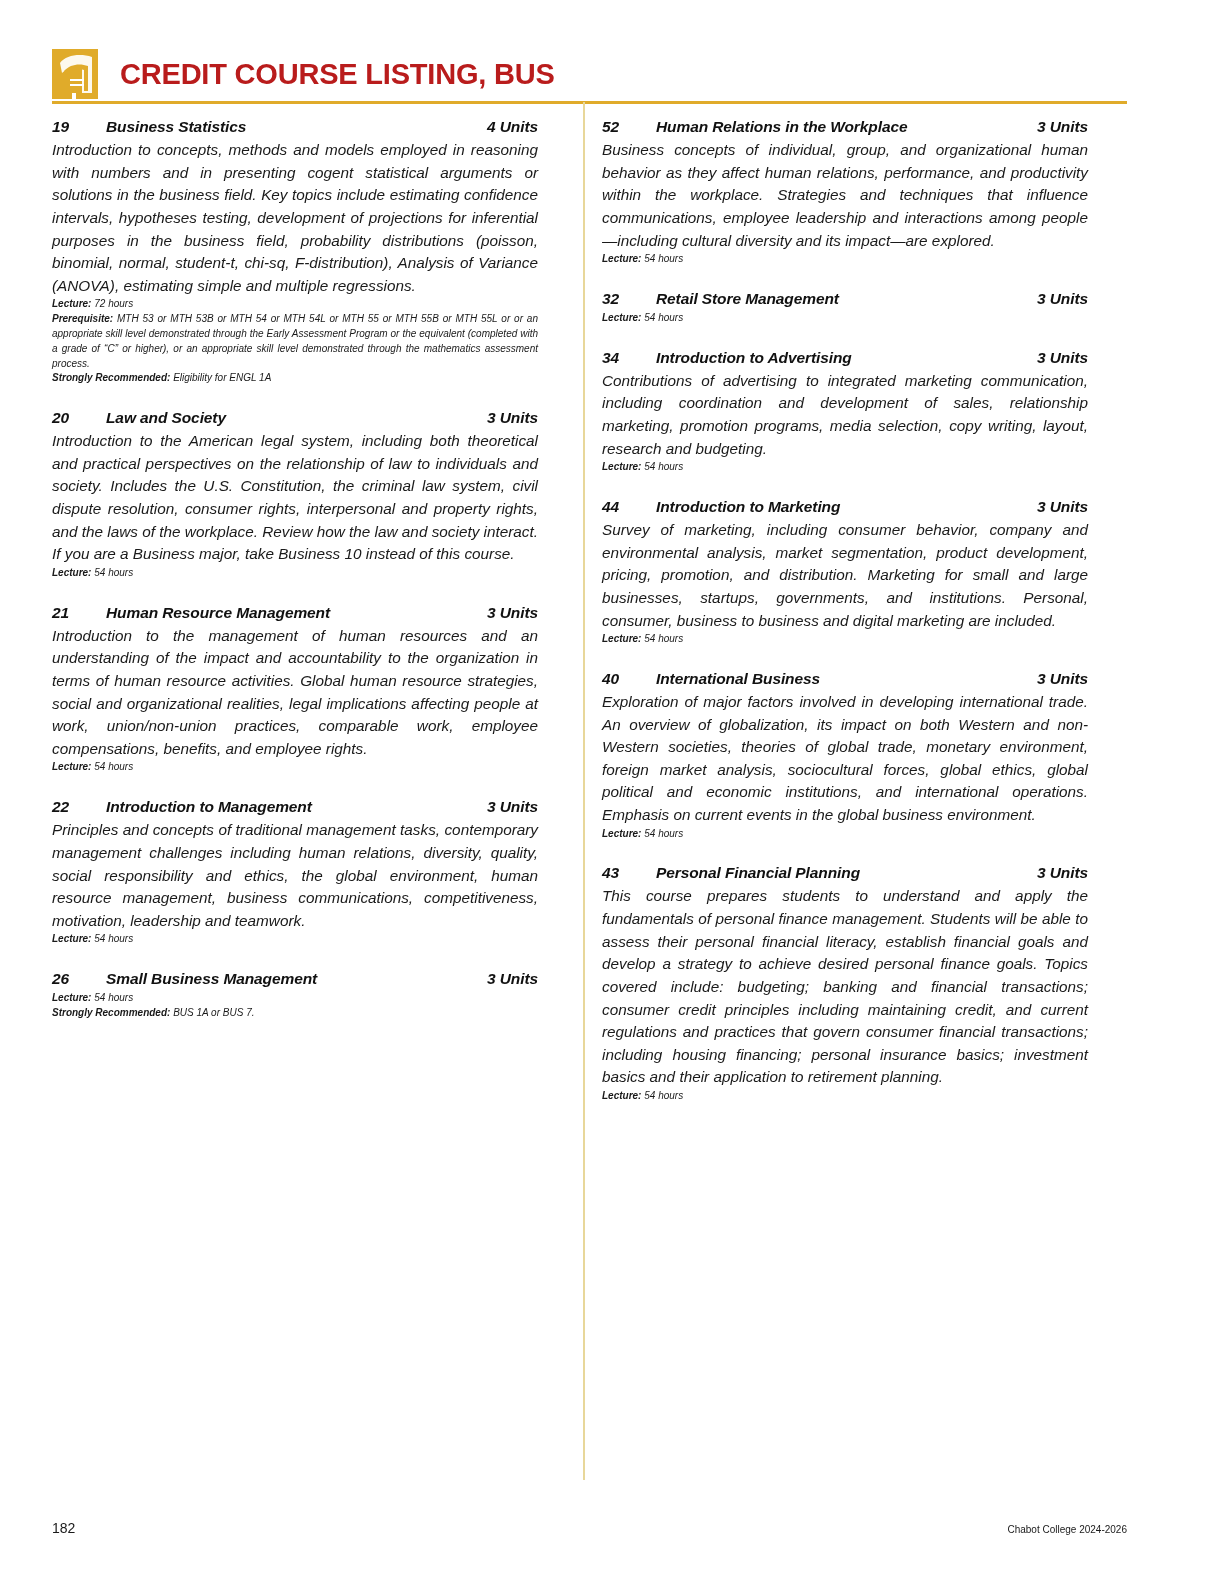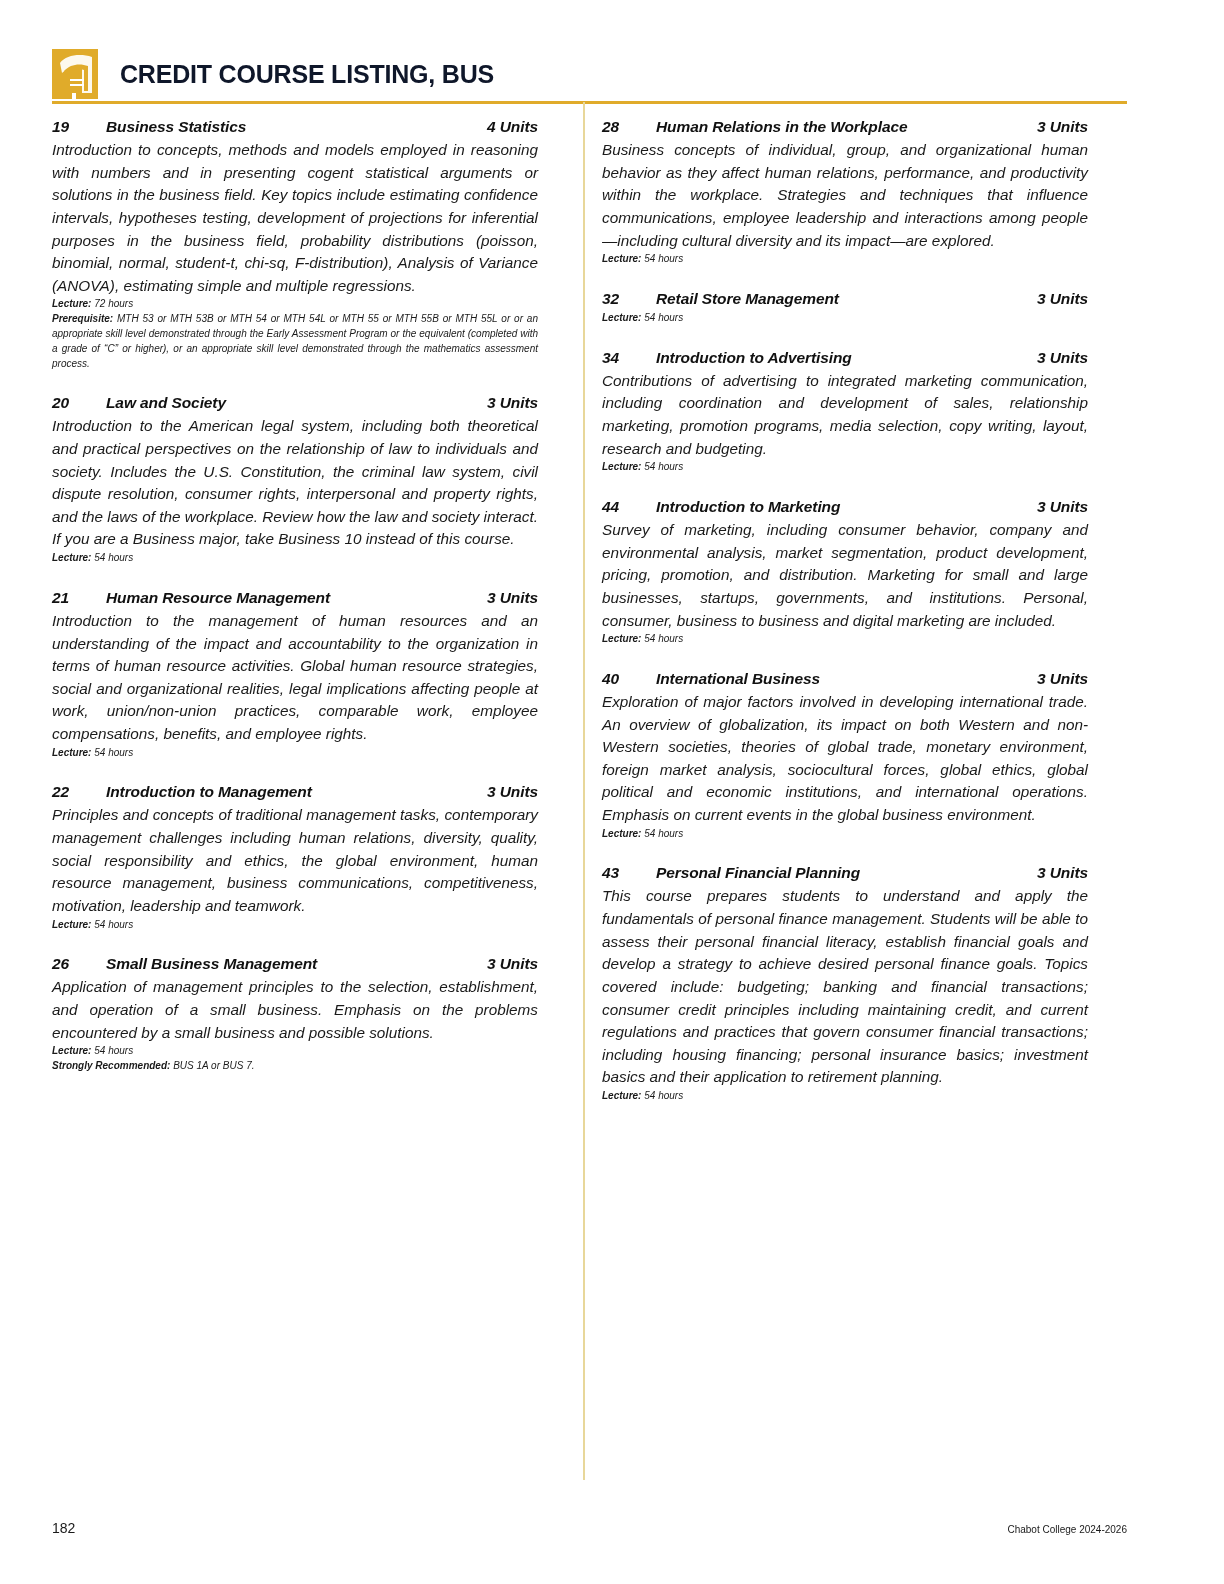--- a/index.html
+++ b/index.html
@@ -37,24 +37,24 @@
   .logo-mark {
     width: 46px;
     height: 50px;
     flex: 0 0 46px;
     position: relative;
     margin-right: 22px;
   }
   .logo-mark svg { display: block; }
 
   .page-title {
-    font-size: 25px;
+    font-size: 29px;
     font-weight: bold;
     letter-spacing: -0.2px;
-    color: #0f172a;
+    color: #b91c1c;
     line-height: 1;
     white-space: nowrap;
   }
 
   .header-rule {
     position: absolute;
     left: 52px;
     top: 101px;
     width: 1075px;
     height: 3px;
@@ -172,20 +172,21 @@
 
       <div class="course">
         <div class="course-head">
           <span class="course-num">19</span>
           <span class="course-title">Business Statistics</span>
           <span class="course-units">4 Units</span>
         </div>
         <p class="course-desc">Introduction to concepts, methods and models employed in reasoning with numbers and in presenting cogent statistical arguments or solutions in the business field. Key topics include estimating confidence intervals, hypotheses testing, development of projections for inferential purposes in the business field, probability distributions (poisson, binomial, normal, student-t, chi-sq, F-distribution), Analysis of Variance (ANOVA), estimating simple and multiple regressions.</p>
         <p class="course-meta"><span class="lbl">Lecture:</span><span> 72 hours</span></p>
         <p class="course-meta justified"><span class="lbl">Prerequisite:</span><span> MTH 53 or MTH 53B or MTH 54 or MTH 54L or MTH 55 or MTH 55B or MTH 55L or or an appropriate skill level demonstrated through the Early Assessment Program or the equivalent (completed with a grade of “C” or higher), or an appropriate skill level demonstrated through the mathematics assessment process.</span></p>
+        <p class="course-meta"><span class="lbl">Strongly Recommended:</span><span> Eligibility for ENGL 1A</span></p>
       </div>
 
       <div class="course">
         <div class="course-head">
           <span class="course-num">20</span>
           <span class="course-title">Law and Society</span>
           <span class="course-units">3 Units</span>
         </div>
         <p class="course-desc">Introduction to the American legal system, including both theoretical and practical perspectives on the relationship of law to individuals and society. Includes the U.S. Constitution, the criminal law system, civil dispute resolution, consumer rights, interpersonal and property rights, and the laws of the workplace. Review how the law and society interact. If you are a Business major, take Business 10 instead of this course.</p>
         <p class="course-meta"><span class="lbl">Lecture:</span><span> 54 hours</span></p>
@@ -210,32 +211,31 @@
         <p class="course-desc">Principles and concepts of traditional management tasks, contemporary management challenges including human relations, diversity, quality, social responsibility and ethics, the global environment, human resource management, business communications, competitiveness, motivation, leadership and teamwork.</p>
         <p class="course-meta"><span class="lbl">Lecture:</span><span> 54 hours</span></p>
       </div>
 
       <div class="course">
         <div class="course-head">
           <span class="course-num">26</span>
           <span class="course-title">Small Business Management</span>
           <span class="course-units">3 Units</span>
         </div>
-        <p class="course-desc">Application of management principles to the selection, establishment, and operation of a small business. Emphasis on the problems encountered by a small business and possible solutions.</p>
         <p class="course-meta"><span class="lbl">Lecture:</span><span> 54 hours</span></p>
         <p class="course-meta"><span class="lbl">Strongly Recommended:</span><span> BUS 1A or BUS 7.</span></p>
       </div>
 
     </div>
 
     <div class="col col-right">
 
       <div class="course">
         <div class="course-head">
-          <span class="course-num">28</span>
+          <span class="course-num">52</span>
           <span class="course-title">Human Relations in the Workplace</span>
           <span class="course-units">3 Units</span>
         </div>
         <p class="course-desc">Business concepts of individual, group, and organizational human behavior as they affect human relations, performance, and productivity within the workplace. Strategies and techniques that influence communications, employee leadership and interactions among people—including cultural diversity and its impact—are explored.</p>
         <p class="course-meta"><span class="lbl">Lecture:</span><span> 54 hours</span></p>
       </div>
 
       <div class="course">
         <div class="course-head">
           <span class="course-num">32</span>

